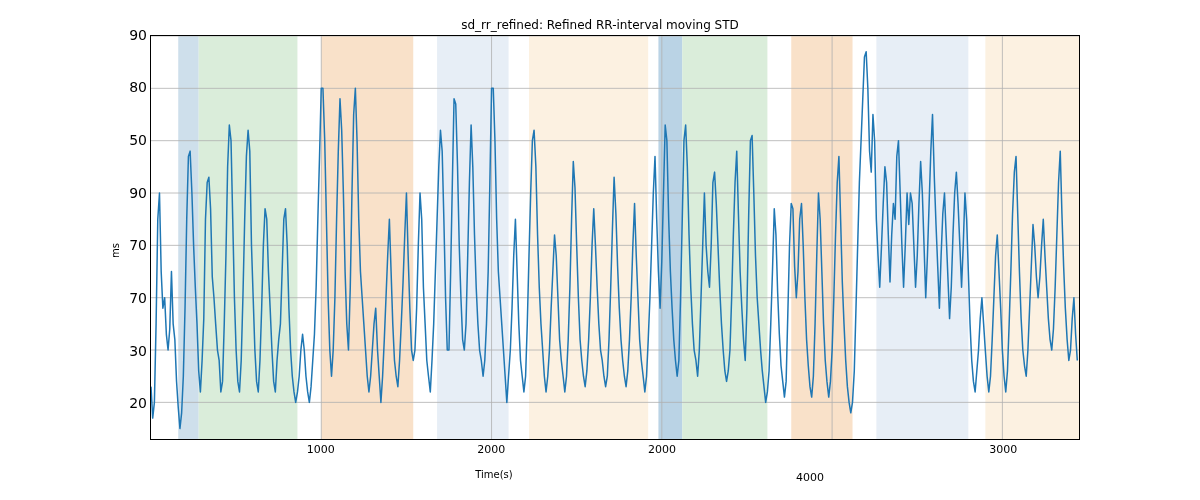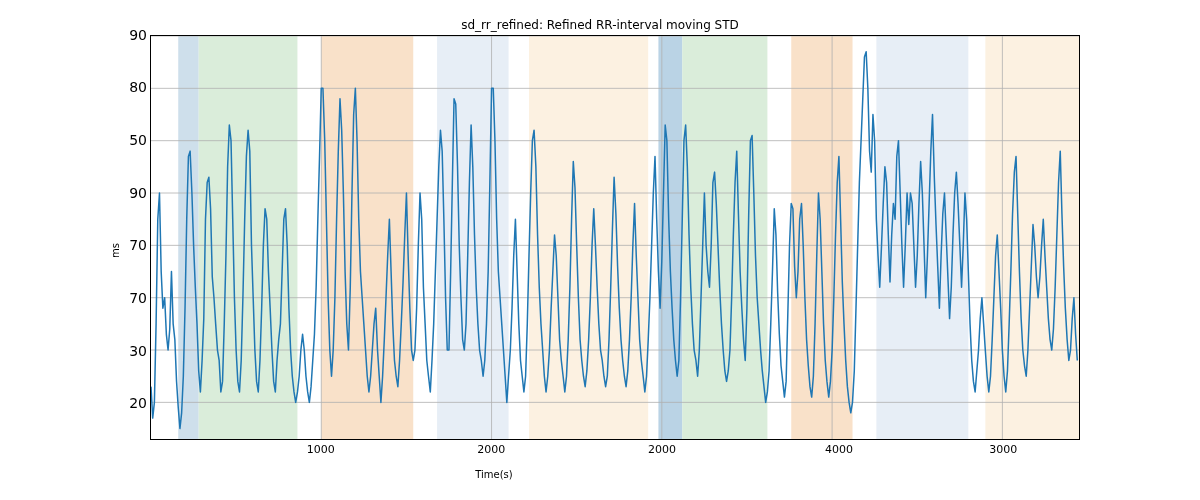--- a/index.html
+++ b/index.html
@@ -142,19 +142,19 @@
       <div class="tick-y" style="top: 245.39px;">70</div>
       <div class="tick-y" style="top: 192.792px;">90</div>
       <div class="tick-y" style="top: 140.195px;">50</div>
       <div class="tick-y" style="top: 87px;">80</div>
       <div class="tick-y" style="top: 35px;">90</div>
     </div>
   <div id="xticks-container">
       <div class="tick-x" style="left: 320.642px;">1000</div>
       <div class="tick-x" style="left: 491.284px;">2000</div>
       <div class="tick-x" style="left: 661.927px;">2000</div>
-      <div class="tick-x" style="left: 839px;">4000</div>
+      <div class="tick-x" style="left: 810px; margin-top: 28px;">4000</div>
       <div class="tick-x" style="left: 1003.21px;">3000</div>
     </div>
 
   <div class="xlabel">Time(s)</div>
 
 </div>
 
 </body></html>

